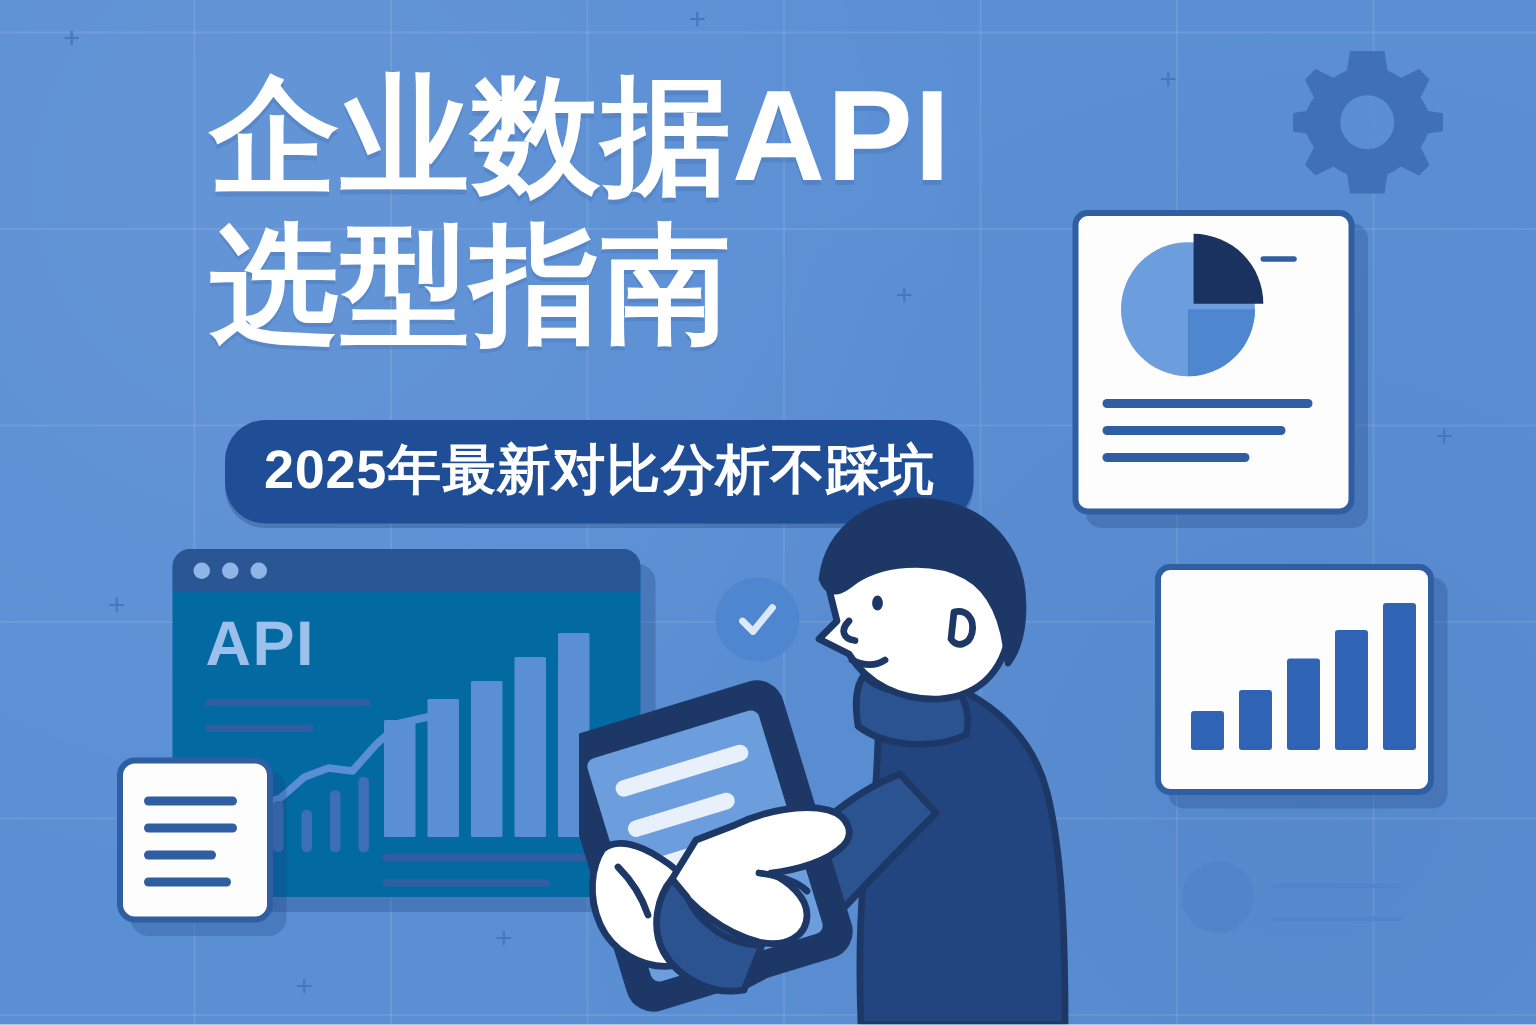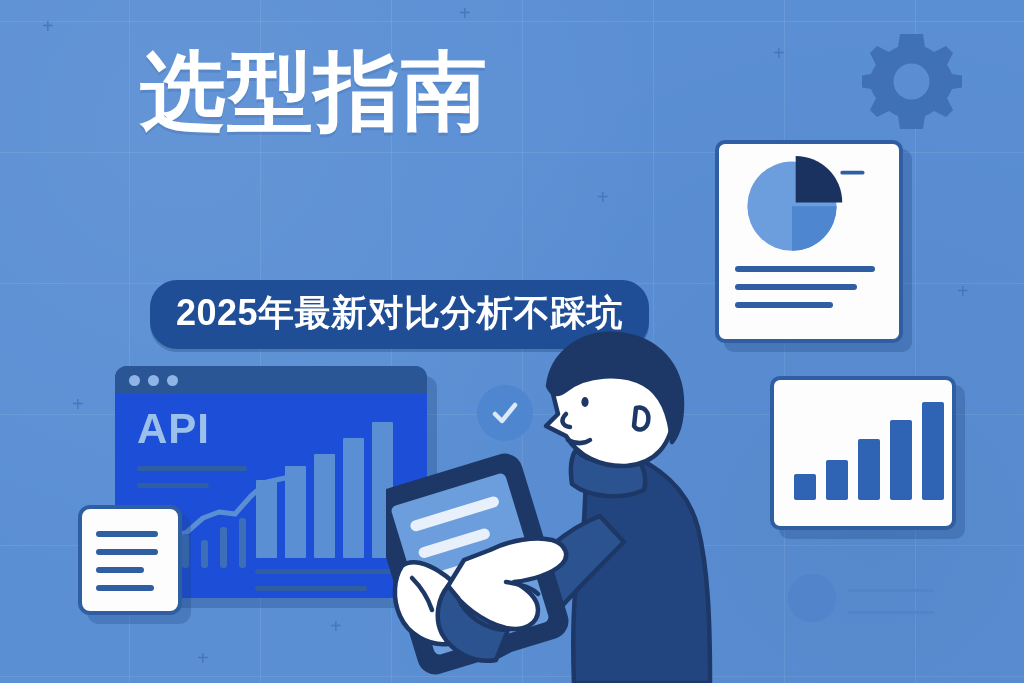--- a/index.html
+++ b/index.html
@@ -73,21 +73,21 @@
     letter-spacing:.5px;
     box-shadow:0 3px 0 rgba(18,42,85,0.25);
     white-space:nowrap;
     margin-top:12px;
   }
 
   
   .window{
     position:absolute;left:115px;top:366px;width:312px;height:232px;
     border-radius:12px 12px 4px 4px;
-    background:#1d4ed8;
+    background:#0369a1;
     box-shadow:10px 10px 0 rgba(30,70,130,0.30);
     overflow:hidden;
   }
   .window-bar{
     position:absolute;left:0;top:0;right:0;height:28px;
     background:#2b5696;
     display:flex;align-items:center;gap:8px;padding-left:14px;
   }
   .dot{width:11px;height:11px;border-radius:50%;background:#8fb4e6;}
   .window-body{position:absolute;left:0;top:28px;right:0;bottom:0;}
@@ -148,20 +148,21 @@
   <div class="deco-line" style="left:848px;top:611px;width:86px;"></div>
 
   <div class="gear">
     <svg viewBox="0 0 100 100" width="100" height="100" aria-hidden="true">
       <path fill="#3f6fb4" d="M50 4 L61 4 L63 17 A34 34 0 0 1 72 22 L84 16 L91 23 L85 35 A34 34 0 0 1 90 44 L103 46 L103 57 L90 59 A34 34 0 0 1 85 68 L91 80 L84 87 L72 81 A34 34 0 0 1 63 86 L61 99 L50 99 L38 99 L36 86 A34 34 0 0 1 27 81 L15 87 L8 80 L14 68 A34 34 0 0 1 9 59 L-4 57 L-4 46 L9 44 A34 34 0 0 1 14 35 L8 23 L15 16 L27 22 A34 34 0 0 1 36 17 L38 4 Z"></path>
       <circle cx="49.5" cy="51.5" r="18" fill="#5b8fd4"></circle>
     </svg>
   </div>
 
   <div class="headline">
+    <span>企业数据API</span>
     <span class="l2">选型指南</span>
   </div>
 
   <div class="badge">2025年最新对比分析不踩坑</div>
 
   <div class="window">
     <div class="window-bar">
       <span class="dot"></span>
       <span class="dot"></span>
       <span class="dot"></span>

